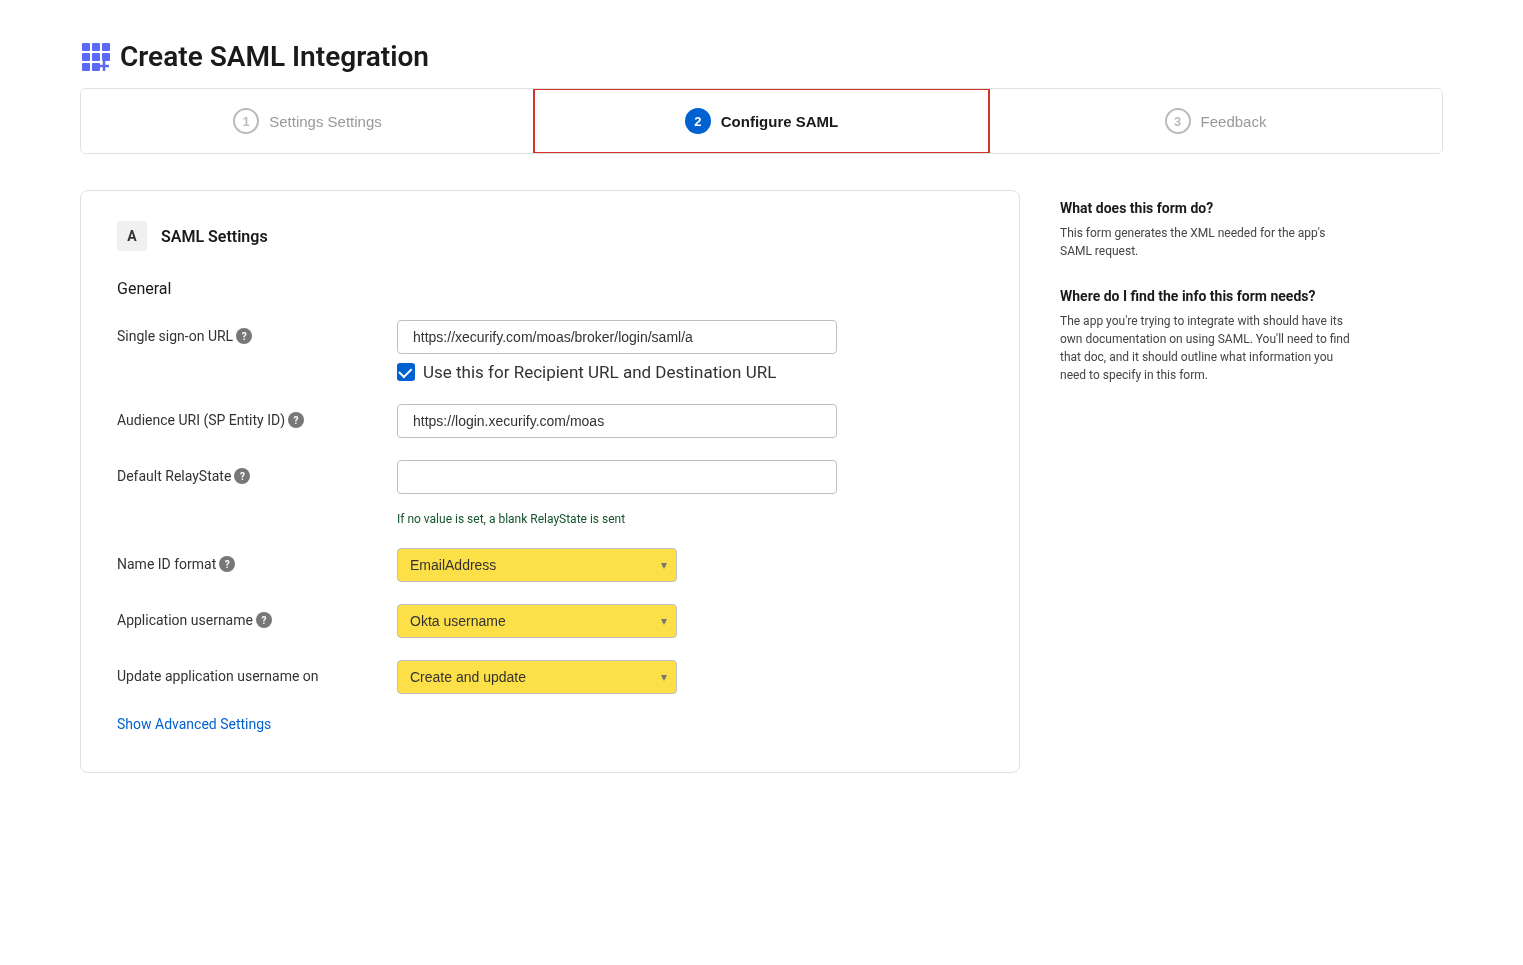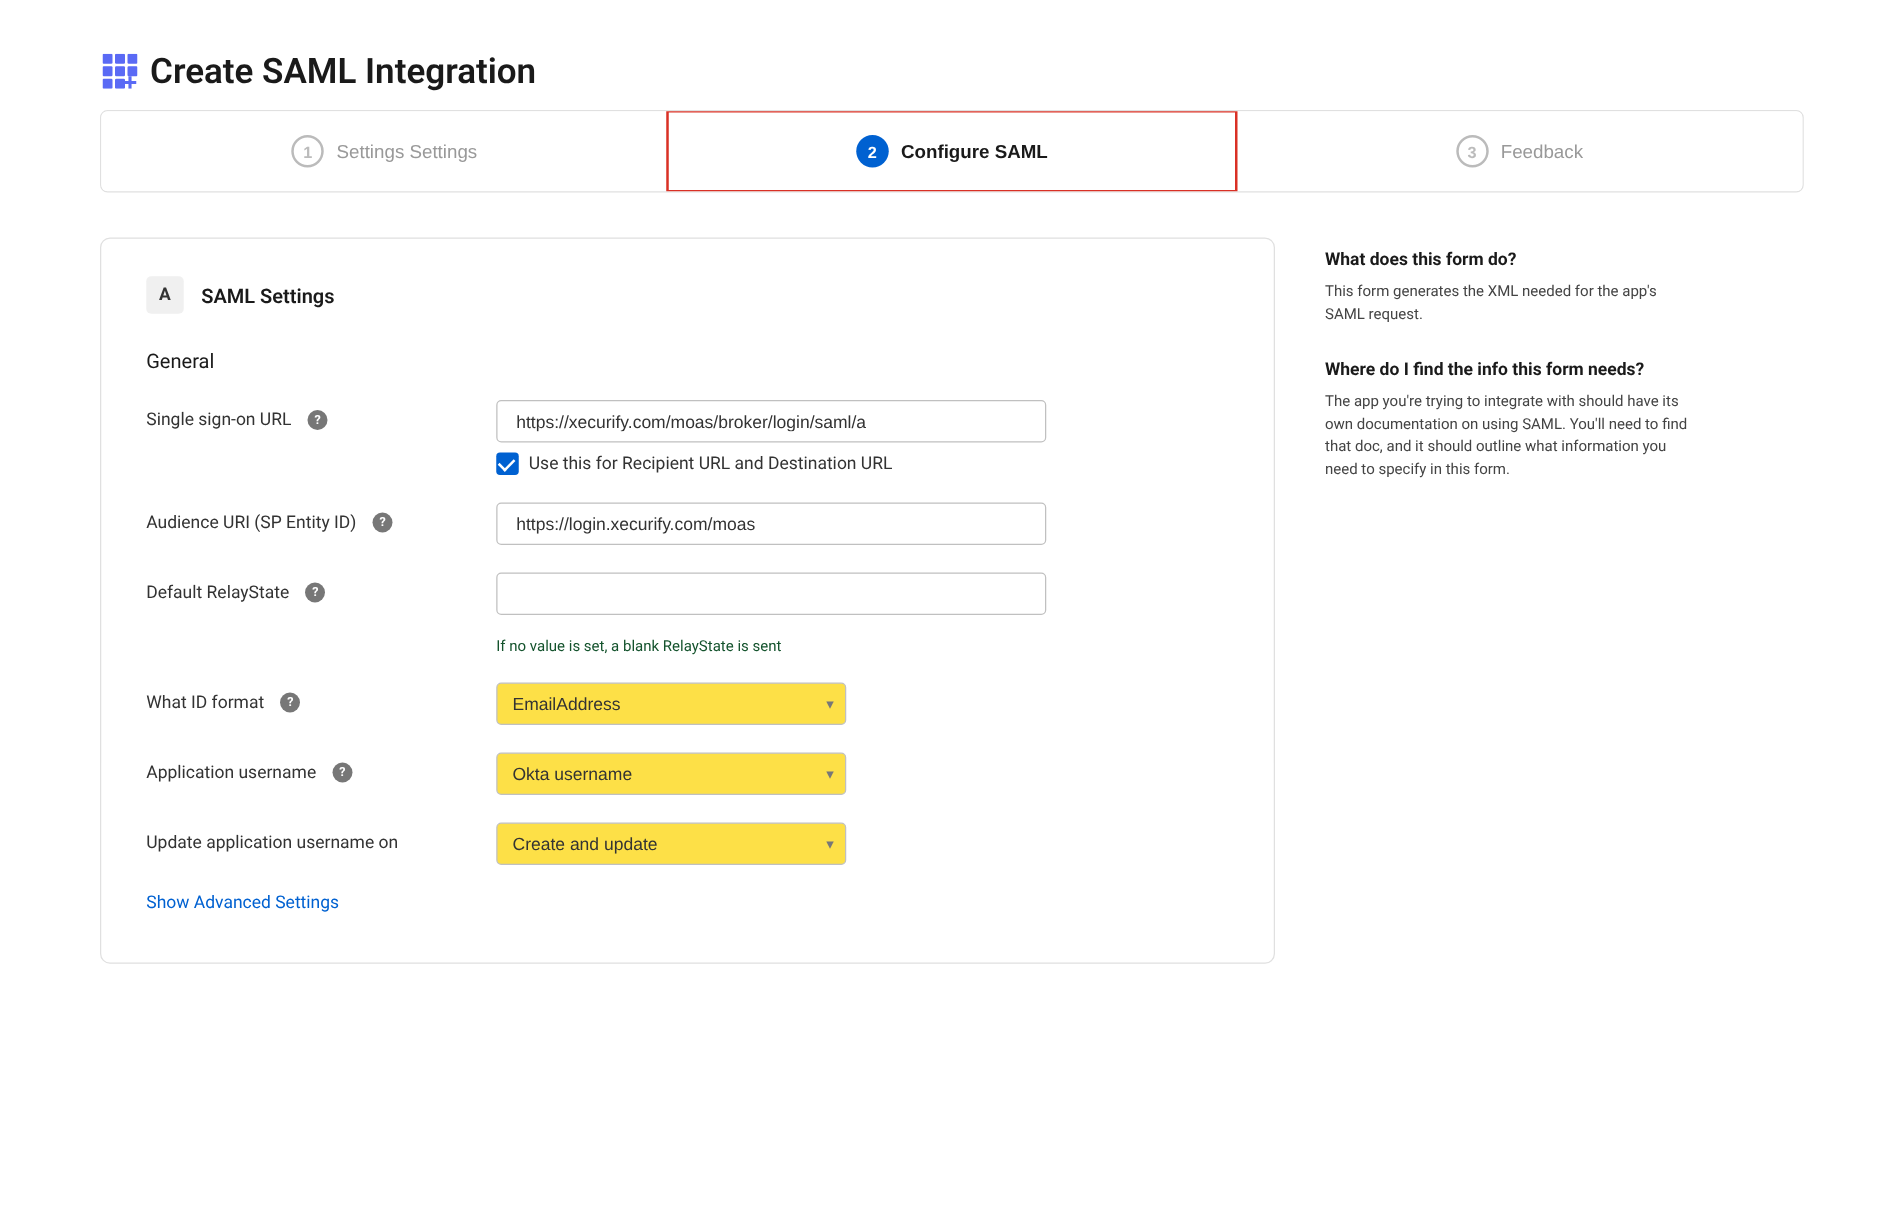--- a/index.html
+++ b/index.html
@@ -134,21 +134,21 @@
       margin-bottom: 22px;
     }
     .form-label {
       width: 280px;
       min-width: 280px;
       padding-top: 8px;
       font-size: 14px;
       color: #333;
       display: flex;
       align-items: center;
-      gap: 13px;
+      gap: 3px;
     }
     .help-icon {
       width: 16px;
       height: 16px;
       border-radius: 50%;
       background: #777;
       color: #fff;
       font-size: 10px;
       font-weight: 700;
       display: inline-flex;
@@ -189,21 +189,21 @@
     .checkbox-checked::after {
       content: '';
       width: 10px;
       height: 6px;
       border-left: 2px solid #fff;
       border-bottom: 2px solid #fff;
       transform: rotate(-45deg) translateY(-1px);
       display: block;
     }
     .checkbox-label {
-      font-size: 14px;
+      font-size: 17px;
       color: #333;
     }
     .hint-text {
       font-size: 12px;
       color: #14532d;
       margin-top: 18px;
     }
     .select-wrapper {
       position: relative;
       max-width: 280px;
@@ -341,21 +341,21 @@
           <span class="help-icon">?</span>
         </label>
         <div class="form-input-group">
           <input type="text" class="form-input" style="">
           <div class="hint-text">If no value is set, a blank RelayState is sent</div>
         </div>
       </div>
 
       <div class="form-row">
         <label class="form-label">
-          <span>What ID format</span>
+          <span>Name ID format</span>
           <span class="help-icon">?</span>
         </label>
         <div class="form-input-group">
           <div class="select-wrapper">
             <select class="form-select">
               <option>Unspecified</option>
               <option selected="">EmailAddress</option>
               <option>X509SubjectName</option>
               <option>WindowsDomainQualifiedName</option>
               <option>Kerberos</option>

